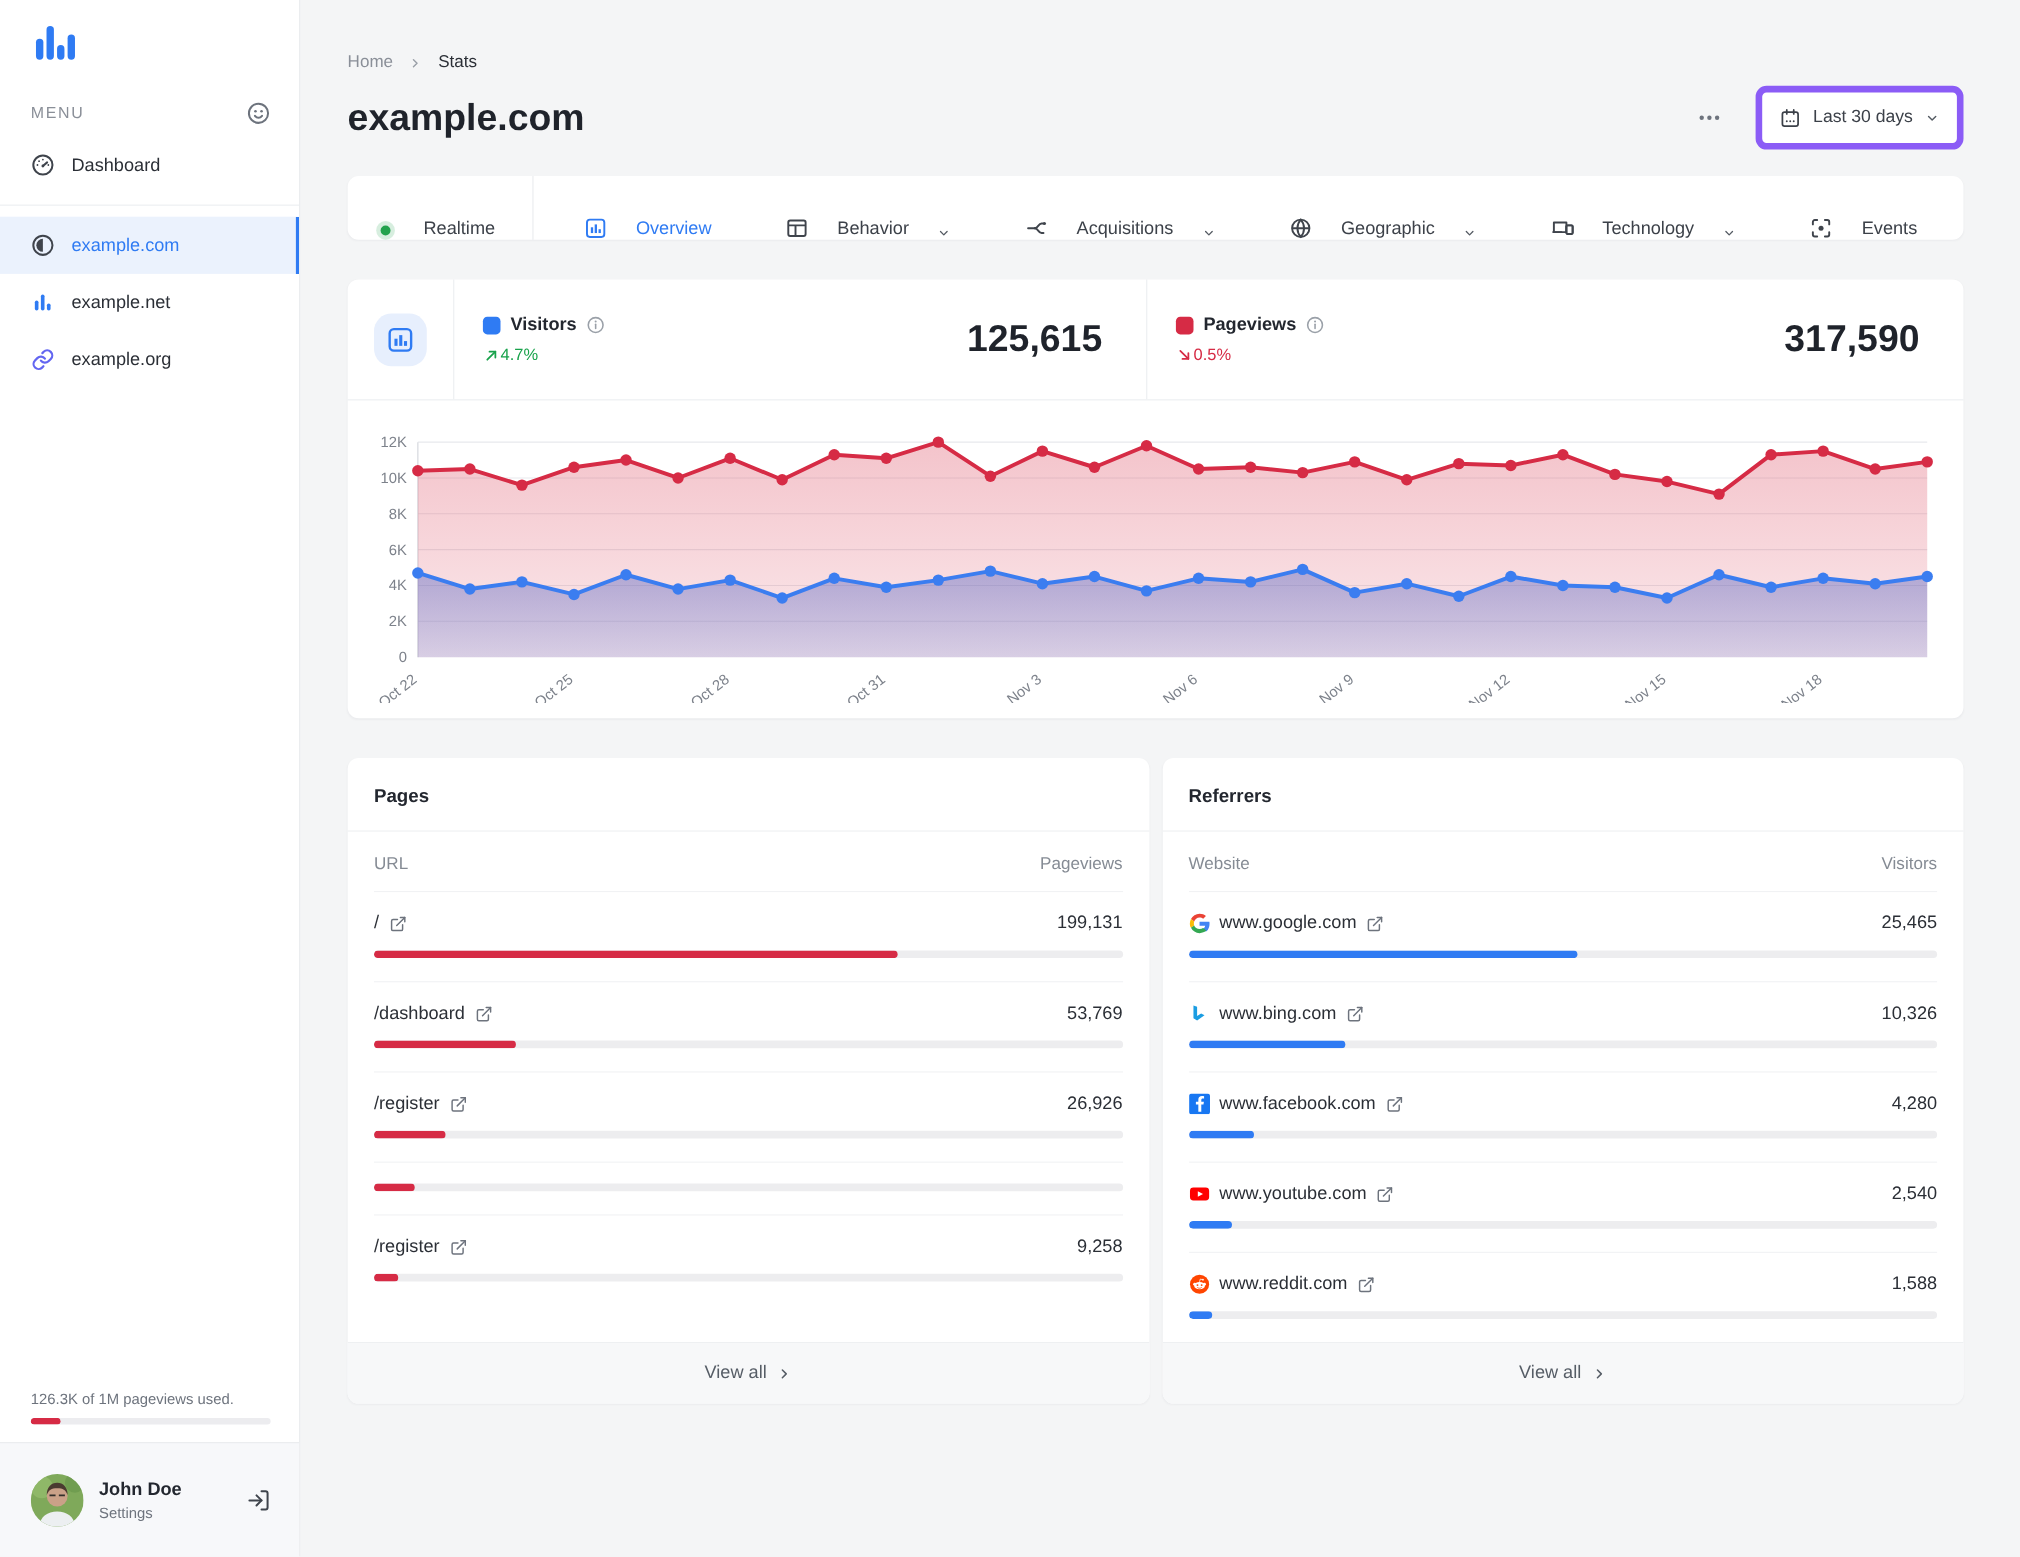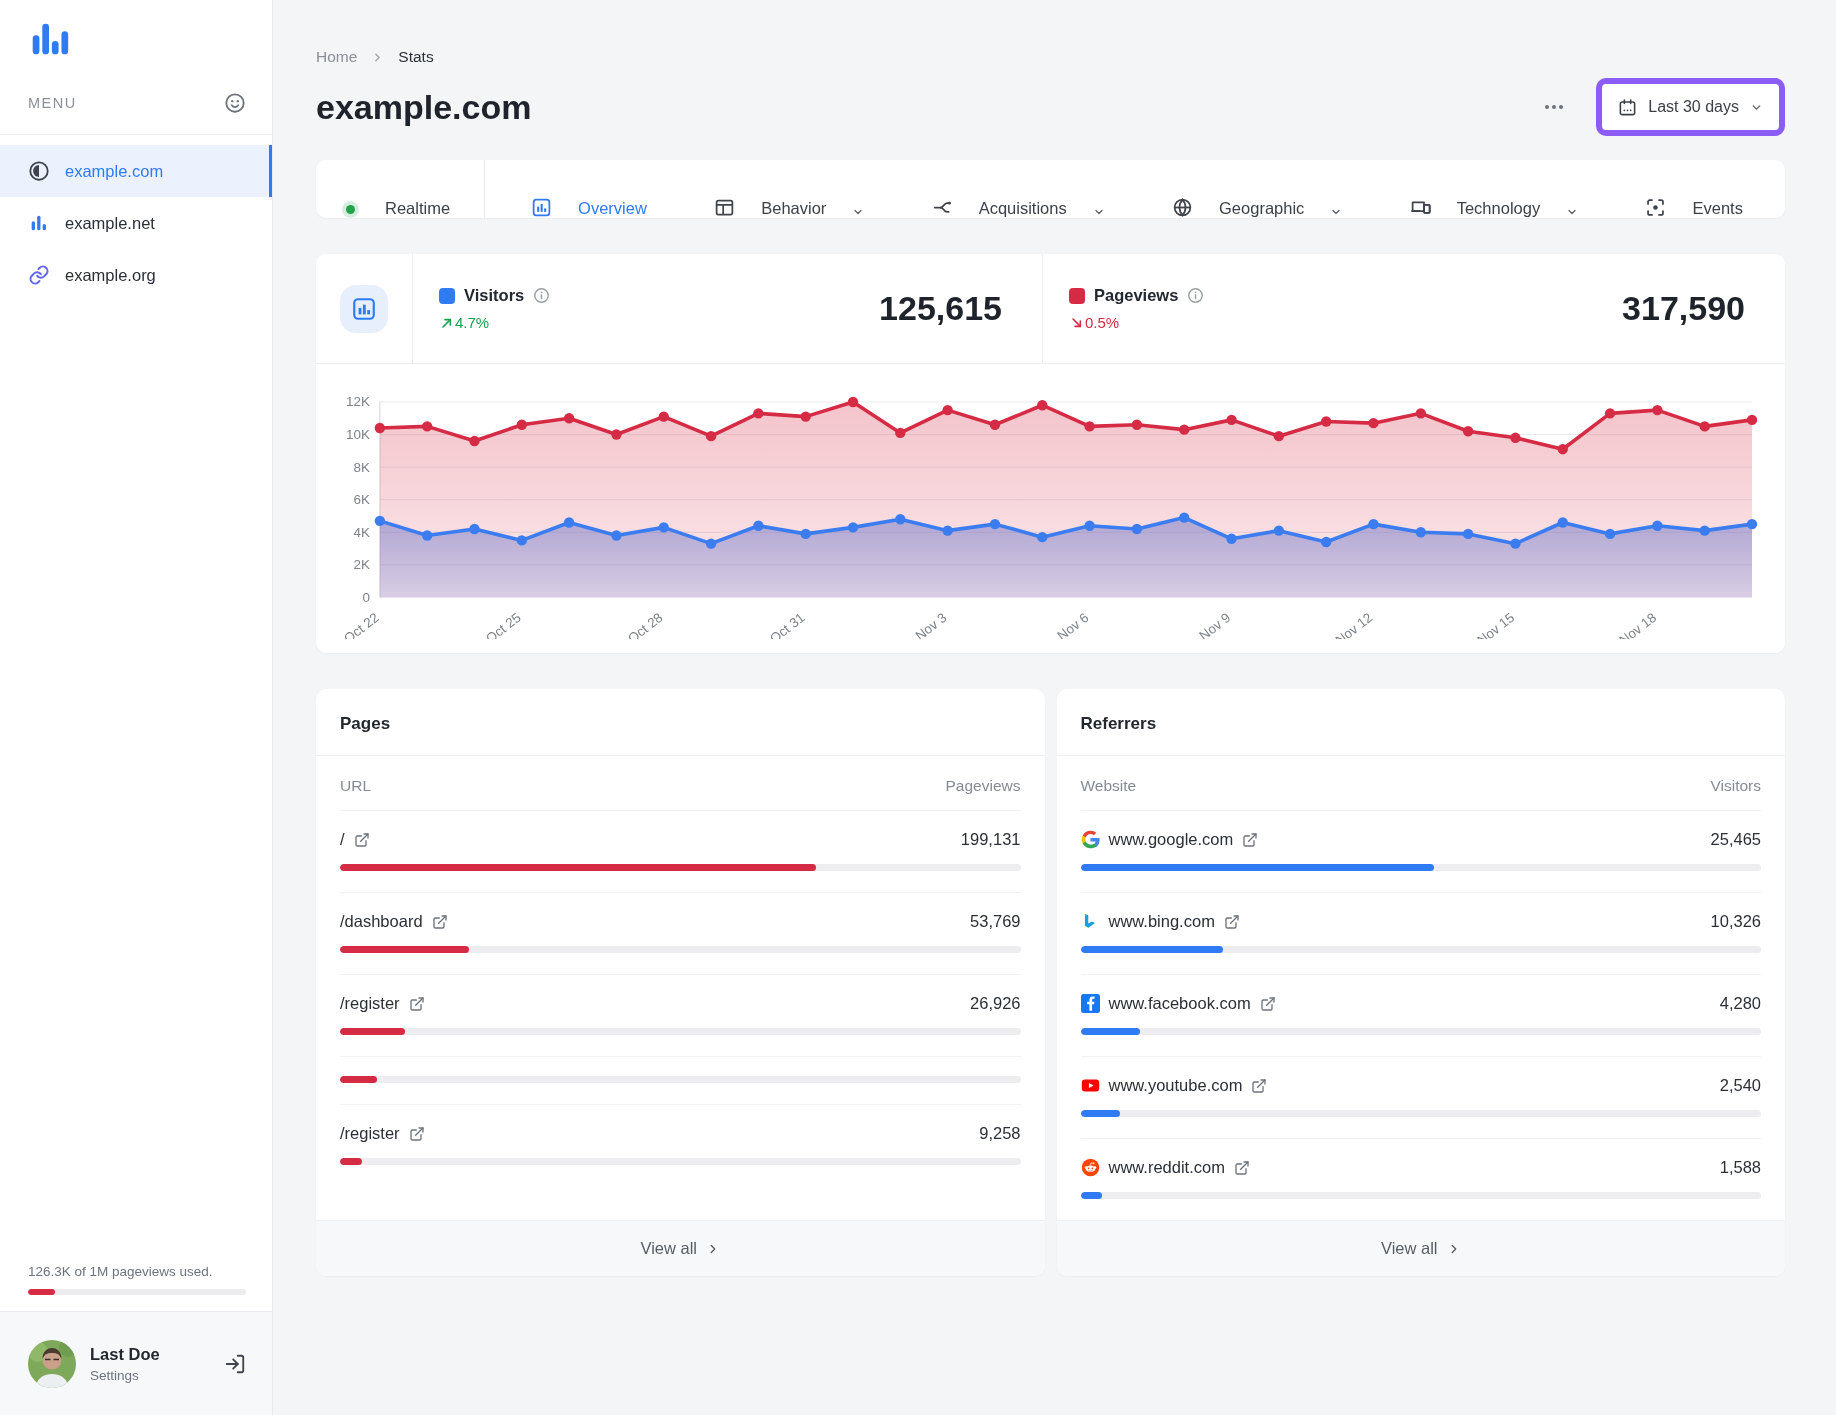--- a/index.html
+++ b/index.html
@@ -123,20 +123,34 @@
     <span style="cursor:pointer">
       <svg width="22" height="22" viewBox="0 0 24 24">
           <circle cx="12" cy="12" r="9.5" fill="none" stroke="#6d737d" stroke-width="2"></circle>
           <circle cx="9" cy="10" r="1.3" fill="#6d737d"></circle>
           <circle cx="15" cy="10" r="1.3" fill="#6d737d"></circle>
           <path d="M8.5 14.5c1 1.3 2.2 2 3.5 2s2.5-.7 3.5-2" fill="none" stroke="#6d737d" stroke-width="2" stroke-linecap="round"></path>
         </svg>
     </span>
   </div>
 
+  <div class="nav-item">
+    <span>
+      <svg width="22" height="22" viewBox="0 0 24 24">
+          <circle cx="12" cy="12" r="9.5" fill="none" stroke="#3f444c" stroke-width="2"></circle>
+          <path d="M12 13l4.2-3.6" fill="none" stroke="#3f444c" stroke-width="2" stroke-linecap="round"></path>
+          <circle cx="12" cy="13" r="1.4" fill="#3f444c"></circle>
+          <circle cx="6.6" cy="12" r=".9" fill="#3f444c"></circle>
+          <circle cx="8.2" cy="8.2" r=".9" fill="#3f444c"></circle>
+          <circle cx="12" cy="6.6" r=".9" fill="#3f444c"></circle>
+          <circle cx="17.4" cy="12" r=".9" fill="#3f444c"></circle>
+        </svg>
+    </span>
+    <span>Dashboard</span>
+  </div>
 
   <div class="side-divider"></div>
 
   <div class="site-item active">
     <span>
       <svg width="22" height="22" viewBox="0 0 24 24">
           <circle cx="12" cy="12" r="9.5" fill="none" stroke="#3f444c" stroke-width="2"></circle>
           <path d="M12 5.5a6.5 6.5 0 0 0 0 13z" fill="#3f444c"></path>
         </svg>
     </span>
@@ -186,21 +200,21 @@
           <circle cx="10" cy="12" r="10" fill="#93bb6b" opacity=".8"></circle>
           <circle cx="40" cy="8" r="9" fill="#6d9a4d" opacity=".8"></circle>
           <path d="M8 48c0-9 7-14 16-14s16 5 16 14z" fill="#eceff1"></path>
           <circle cx="24" cy="20" r="9.5" fill="#caa188"></circle>
           <path d="M14.5 19c0-7 4-11 9.5-11s9.5 4 9.5 11c-2-4.5-4-6-9.5-6s-7.5 1.5-9.5 6z" fill="#4a3a30"></path>
           <path d="M17 19.5h5.5M25.5 19.5H31" stroke="#33302c" stroke-width="1.6" fill="none"></path>
         </g>
       </svg>
     </span>
     <div>
-      <div class="user-name">Last Doe</div>
+      <div class="user-name">John Doe</div>
       <div class="user-sub">Settings</div>
     </div>
     <span class="logout">
       <svg width="22" height="22" viewBox="0 0 24 24" fill="none" stroke="#3f444c" stroke-width="2" stroke-linecap="round" stroke-linejoin="round">
           <path d="M15 3h4a2 2 0 0 1 2 2v14a2 2 0 0 1-2 2h-4"></path>
           <polyline points="10 17 15 12 10 7"></polyline>
           <line x1="15" y1="12" x2="3" y2="12"></line>
         </svg>
     </span>
   </div>

